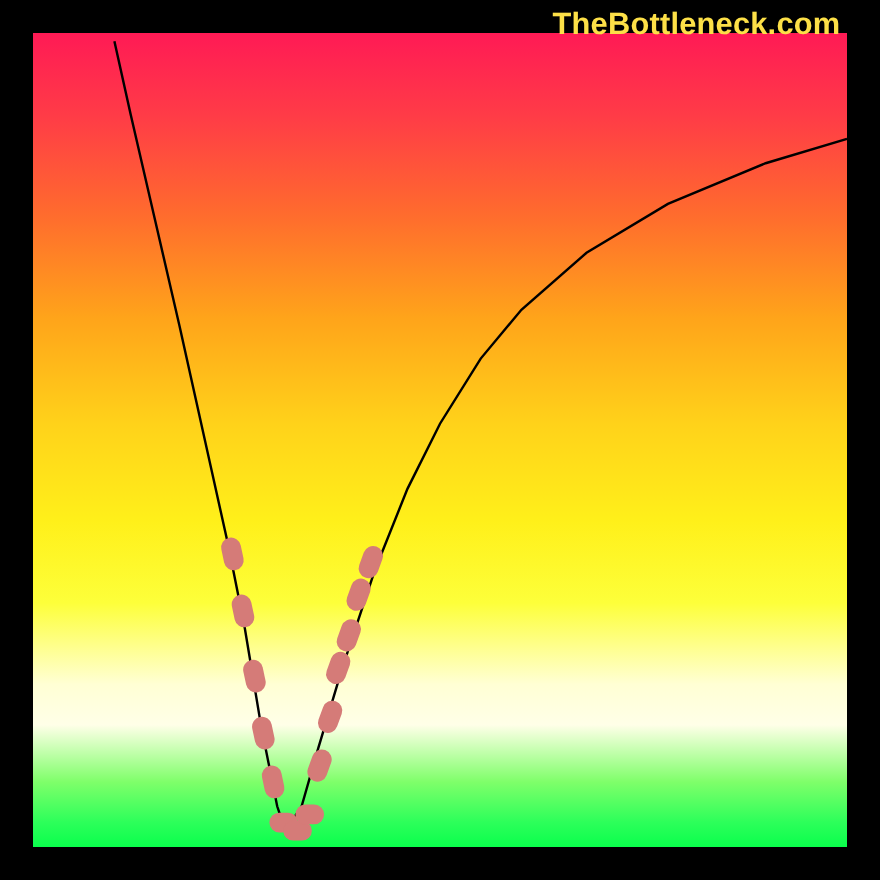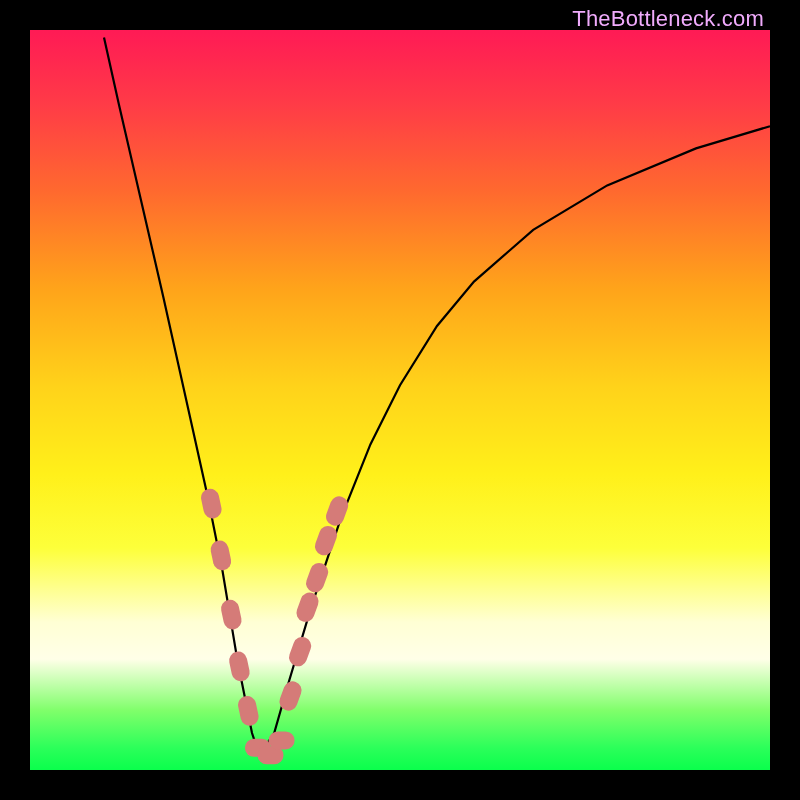--- a/index.html
+++ b/index.html
@@ -28,24 +28,24 @@
       #ffffd4 80%,
       #ffffe8 85%,
       #7fff6a 92%,
       #2cff5a 97%,
       #0aff4c 100%);
   }
   .attribution {
     position: absolute;
     top: 6px;
     right: 36px;
-    font-size: 22px;
-    font-weight: 400;
+    font-size: 28px;
+    font-weight: 700;
     letter-spacing: 0.2px;
-    color: #f0abfc;
+    color: #fde047;
     z-index: 5;
   }
   svg.curve {
     position: absolute;
     left: 0;
     top: 0;
     width: 740px;
     height: 740px;
     overflow: visible;
   }

